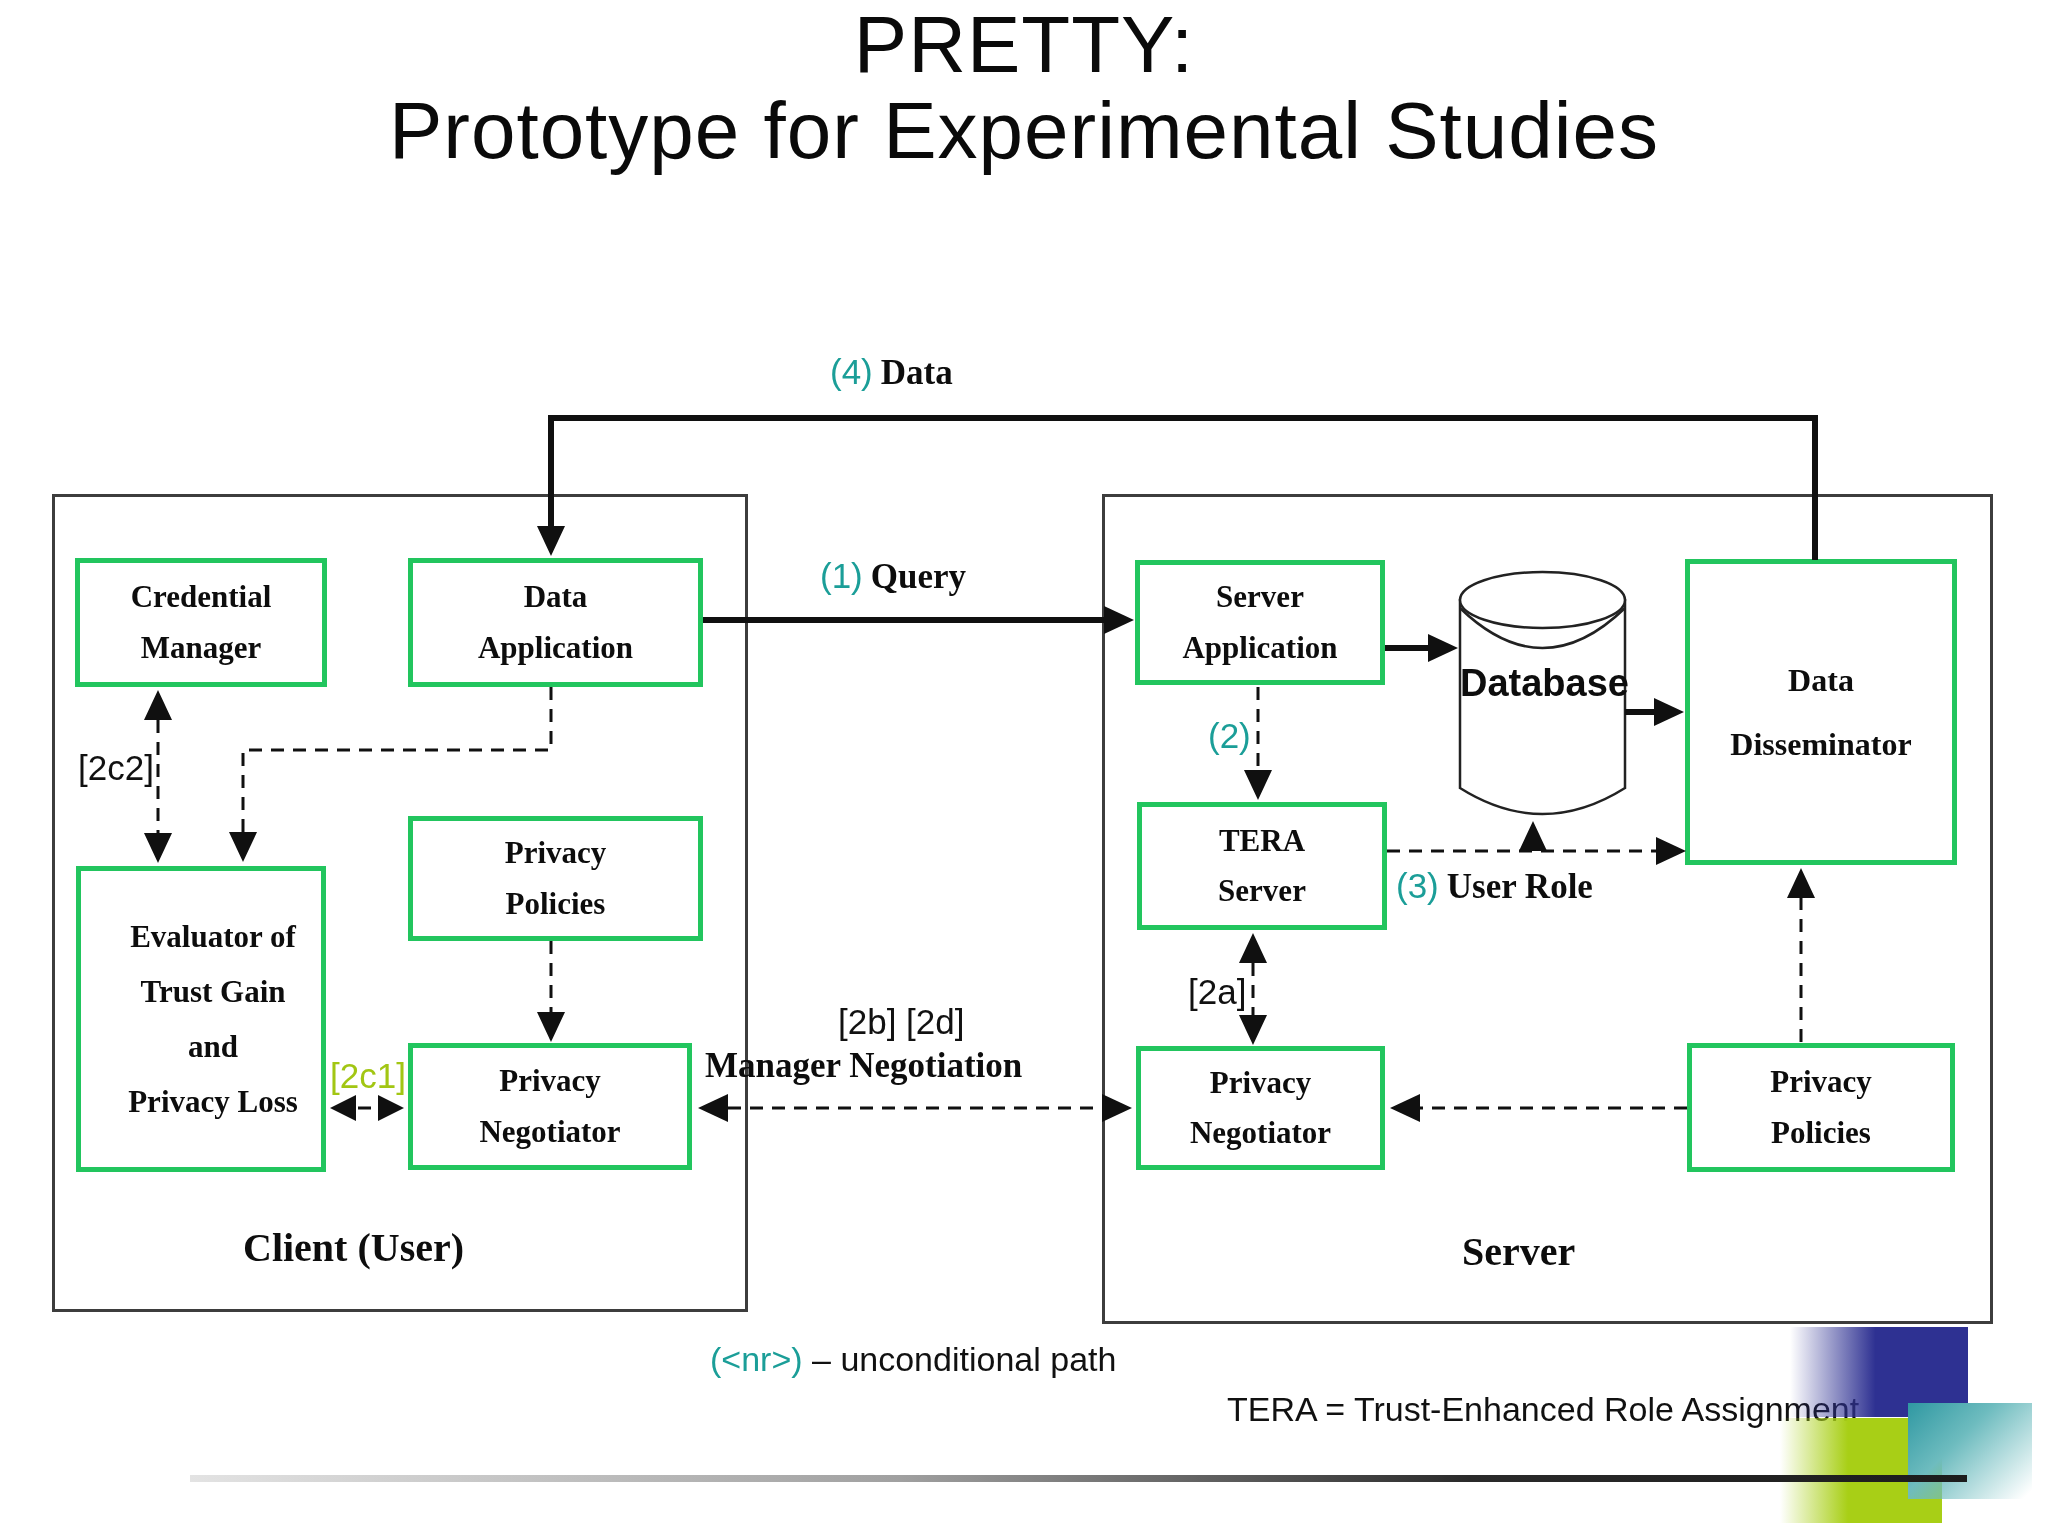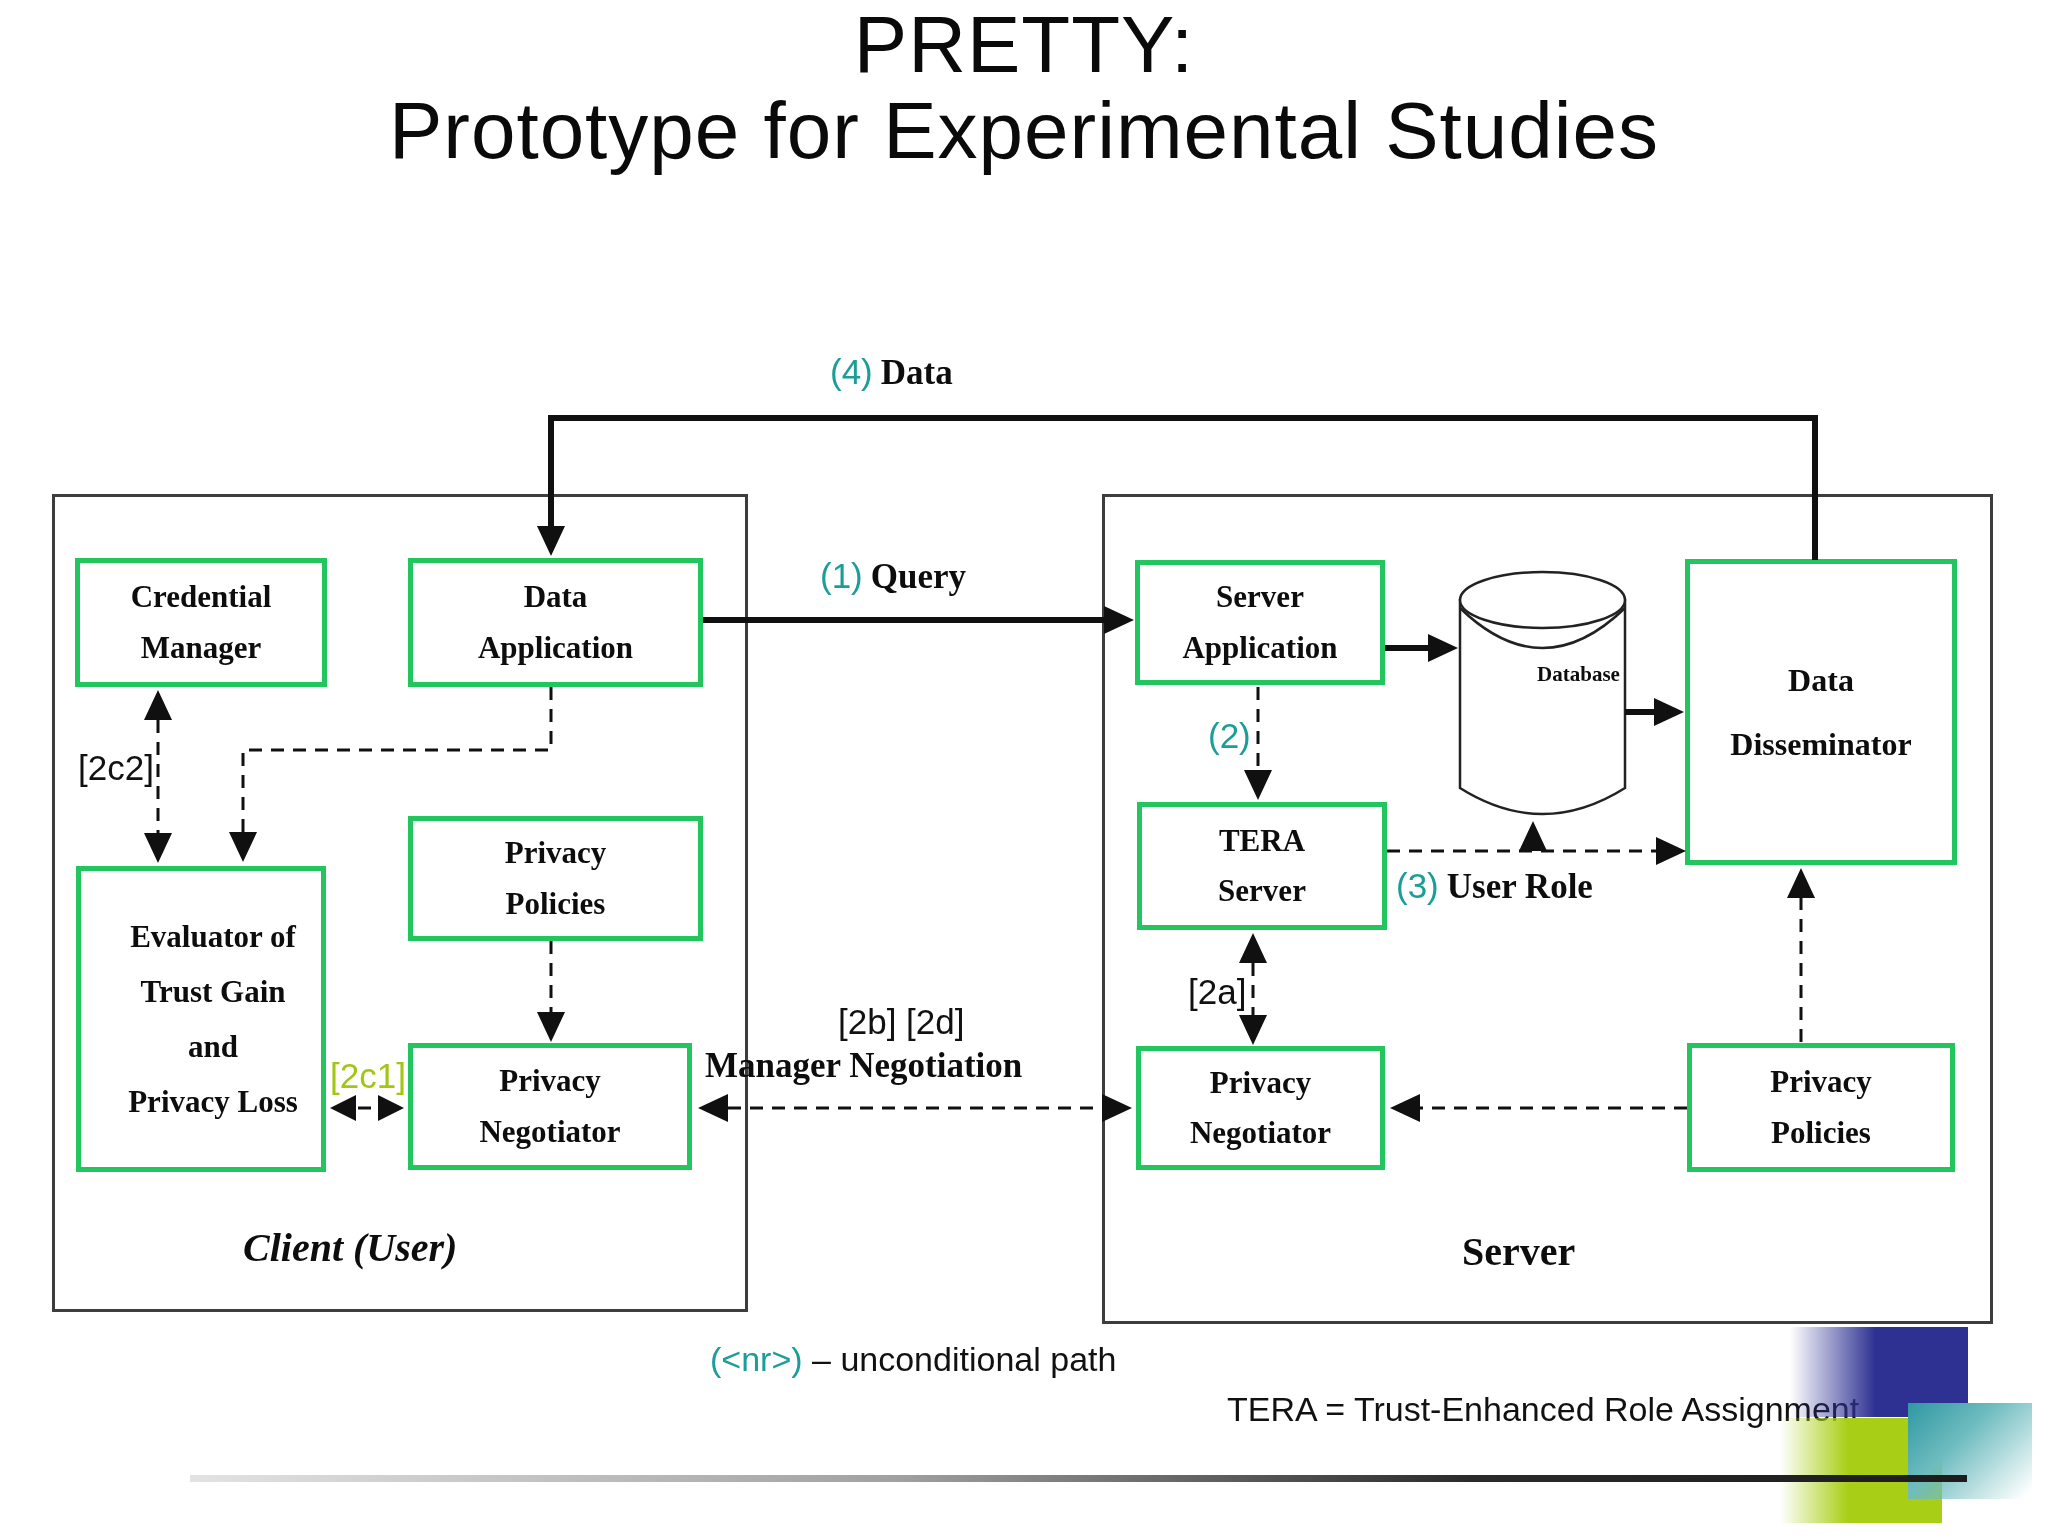--- a/index.html
+++ b/index.html
@@ -21,22 +21,22 @@
   svg.connectors{position:absolute;left:0;top:0;pointer-events:none;}
   
   .flow{position:absolute;white-space:nowrap;font-size:35px;}
   .flow .num{color:#1b9e98;font-family:"Liberation Sans",sans-serif;}
   .flow .num.green{color:#a2c613;}
   .flow .word{color:#0d0d0d;font-family:"Liberation Serif",serif;font-weight:bold;margin-left:8px;}
   .flow.plain{color:#111;font-family:"Liberation Sans",sans-serif;}
   .flow.serifbold{color:#0d0d0d;font-family:"Liberation Serif",serif;font-weight:bold;}
   .grouplabel{position:absolute;font-family:"Liberation Serif",serif;font-weight:bold;
               font-size:40px;color:#0d0d0d;white-space:nowrap;}
-  .dblabel{position:absolute;font-family:Liberation Serif, serif;font-weight:bold;
-           font-size:21px;color:#0d0d0d;white-space:nowrap;padding-left:36px;}
+  .dblabel{position:absolute;font-family:Liberation Sans, sans-serif;font-weight:bold;
+           font-size:38px;color:#0d0d0d;white-space:nowrap;}
   
   .legend{position:absolute;font-size:34px;color:#111;white-space:nowrap;}
   .legend .num{color:#1b9e98;}
   
   .sq{position:absolute;}
   .sq.blue{left:1790px;top:1327px;width:178px;height:90px;
            background:linear-gradient(90deg,rgba(46,49,146,0) 0%,#2e3192 48%,#2e3192 100%);}
   .sq.green{left:1780px;top:1418px;width:162px;height:105px;
            background:linear-gradient(90deg,rgba(168,207,22,0) 0%,#a8cf16 42%,#a8cf16 100%);}
   .sq.teal{left:1908px;top:1403px;width:124px;height:96px;
@@ -182,21 +182,21 @@
     <span class="num">(3)</span><span class="word">User Role</span>
   </div>
   <div class="flow plain" style="left:78px;top:748px;">[2c2]</div>
   <div class="flow" style="left:330px;top:1056px;">
     <span class="num green">[2c1]</span>
   </div>
   <div class="flow plain" style="left:1188px;top:972px;">[2a]</div>
   <div class="flow plain" style="left:838px;top:1002px;">[2b] [2d]</div>
   <div class="flow serifbold" style="left:705px;top:1046px;">Manager Negotiation</div>
 
-  <div class="grouplabel" style="left:243px;top:1224px;font-style:italic;">Client (User)</div>
+  <div class="grouplabel" style="left:243px;top:1224px;">Client (User)</div>
   <div class="grouplabel" style="left:1462px;top:1228px;">Server</div>
 
   <div class="legend" style="left:710px;top:1340px;">
     <span class="num">(&lt;nr&gt;)</span><span> – unconditional path</span>
   </div>
   <div class="legend" style="left:1227px;top:1390px;">TERA = Trust-Enhanced Role Assignment</div>
 
   <div class="sq blue"></div>
   <div class="sq green"></div>
   <div class="sq teal"></div>

